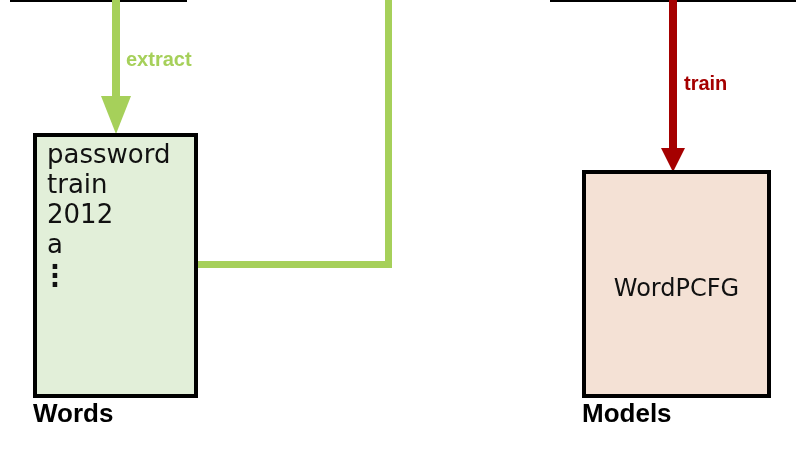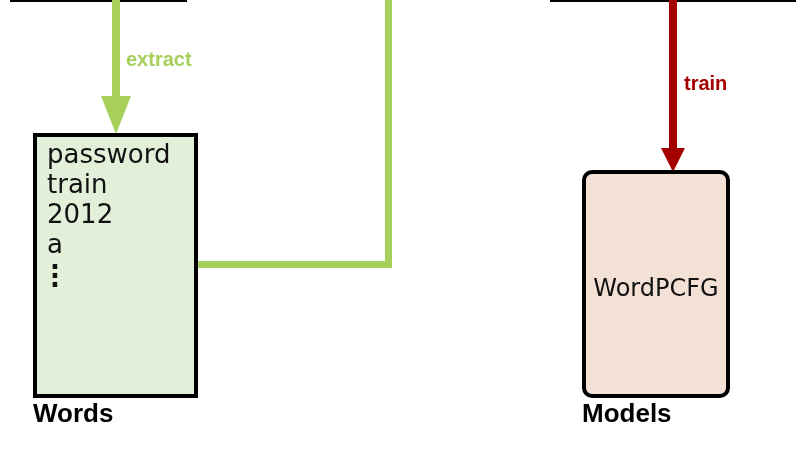--- a/index.html
+++ b/index.html
@@ -3,21 +3,21 @@
   <meta charset="utf-8">
   <style>
     html, body { margin: 0; padding: 0; background: #ffffff; }
     body { width: 808px; height: 455px; position: relative; overflow: hidden; font-family: "Liberation Sans", sans-serif; }
     .abs { position: absolute; }
     .topline { height: 2px; background: #000; top: 0; }
     .green-line { background: #a6d05a; }
     .red-line { background: #a50000; }
     .box { box-sizing: border-box; border: 4px solid #000; }
     .words-box { left: 33px; top: 133px; width: 165px; height: 265px; background: #e2efd9; }
-    .models-box { left: 582px; top: 170px; width: 148px; height: 228px; background: #f4e1d5; border-radius: 10px; }
+    .models-box { left: 582px; top: 170px; width: 189px; height: 228px; background: #f4e1d5; }
     .words-list { position: absolute; left: 10px; top: 2px; margin: 0; padding: 0; list-style: none; font-size: 26px; line-height: 30px; color: #111; font-family: "DejaVu Sans", sans-serif; }
     .dots { font-weight: bold; font-size: 26px; line-height: 9px; padding-top: 4px; padding-left: 3px; }
     .caption { font-weight: bold; font-size: 26px; color: #000; text-align: left; }
     .edge-label { font-weight: bold; font-size: 20px; }
     .model-name { position: absolute; left: 0; right: 0; top: 100px; text-align: center; font-size: 24px; color: #111; font-family: "DejaVu Sans", sans-serif; }
   </style>
 </head>
 <body>
 
 <div class="abs topline" style="left:10px; width:177px;"></div>

